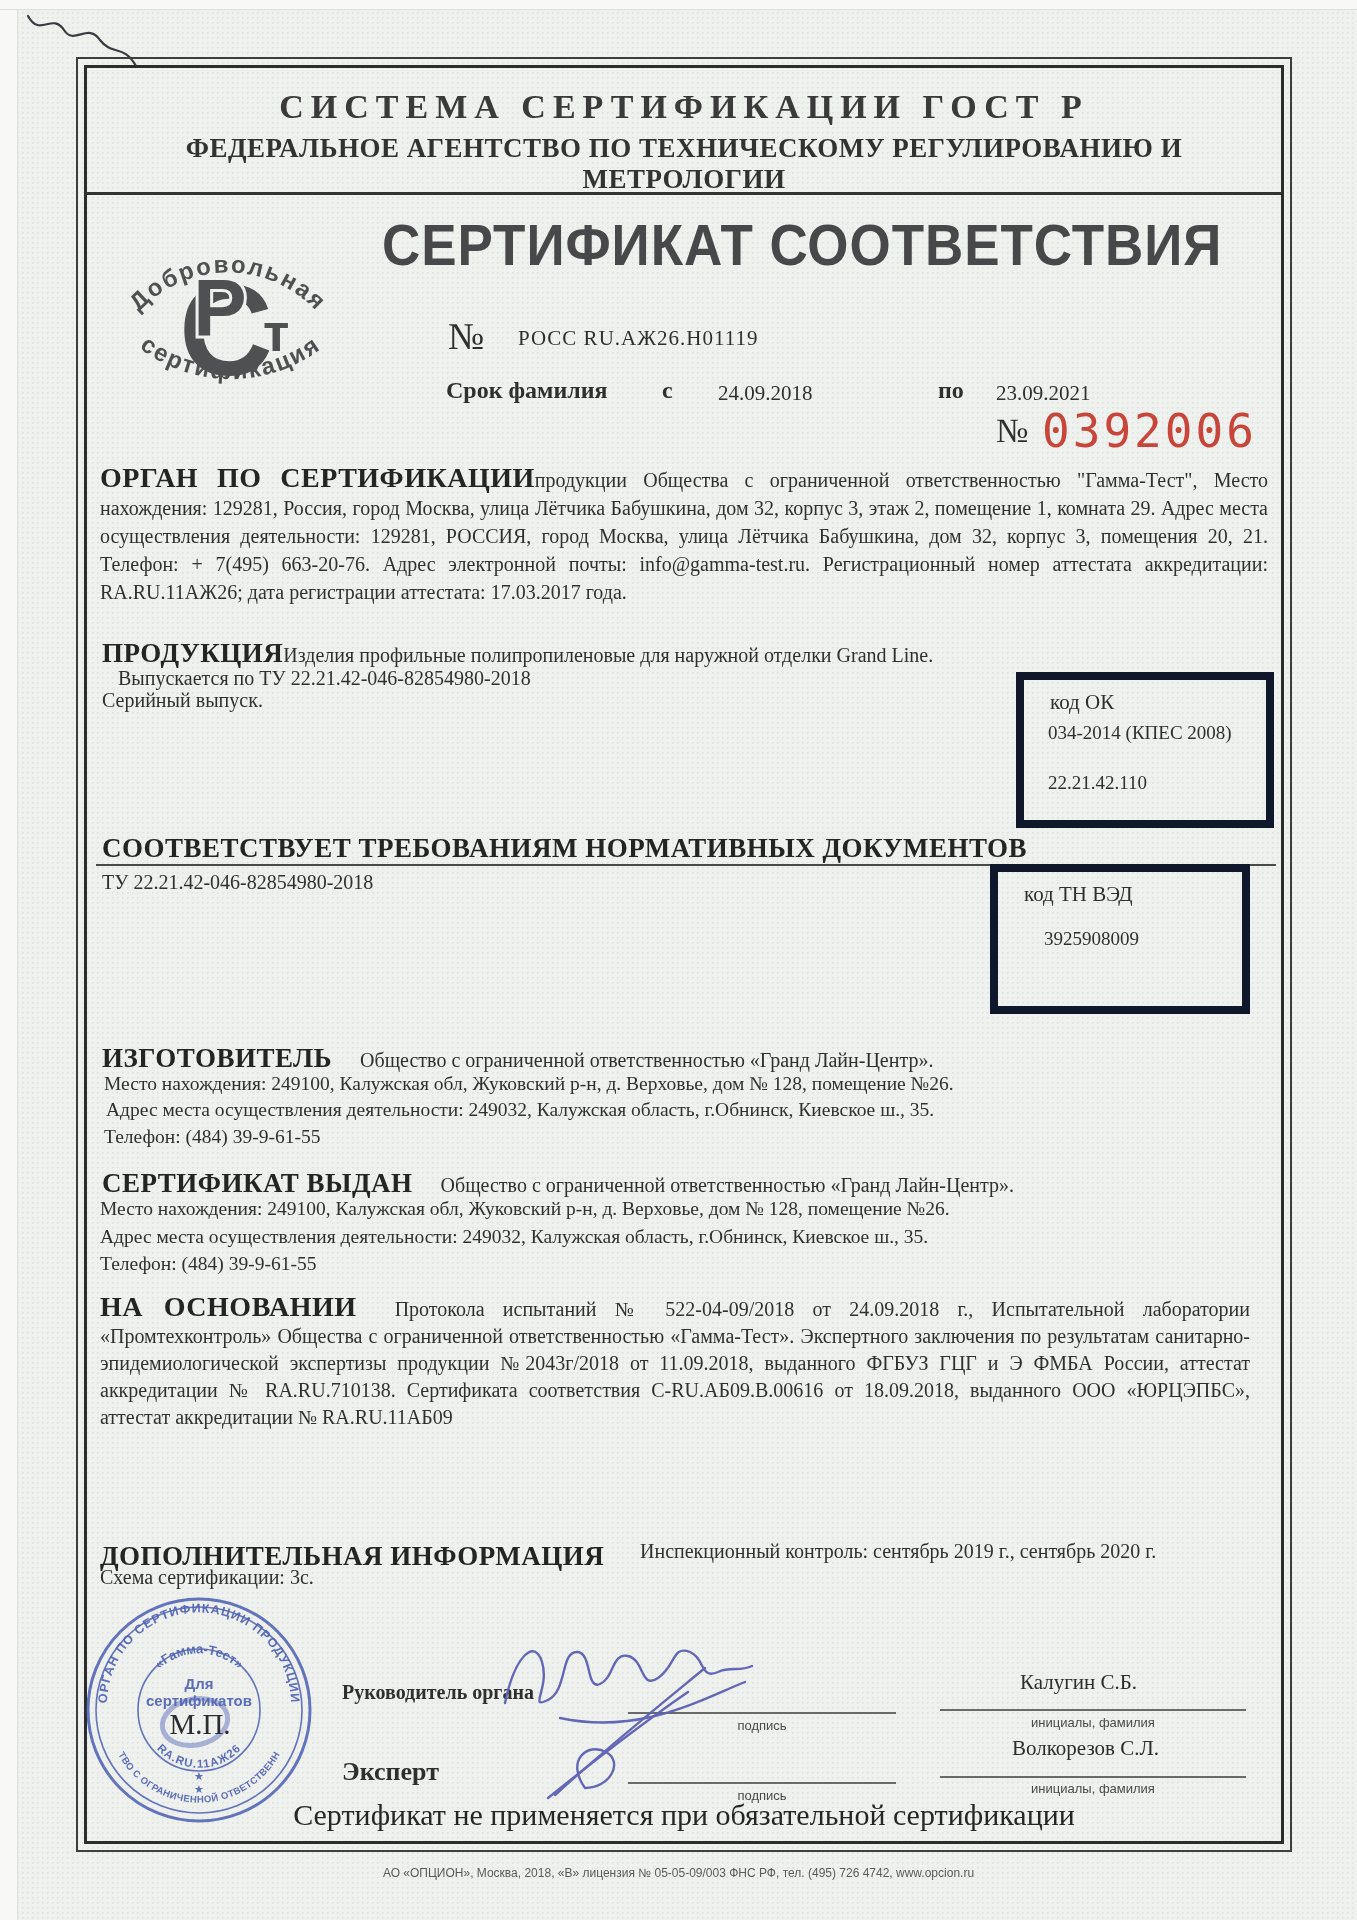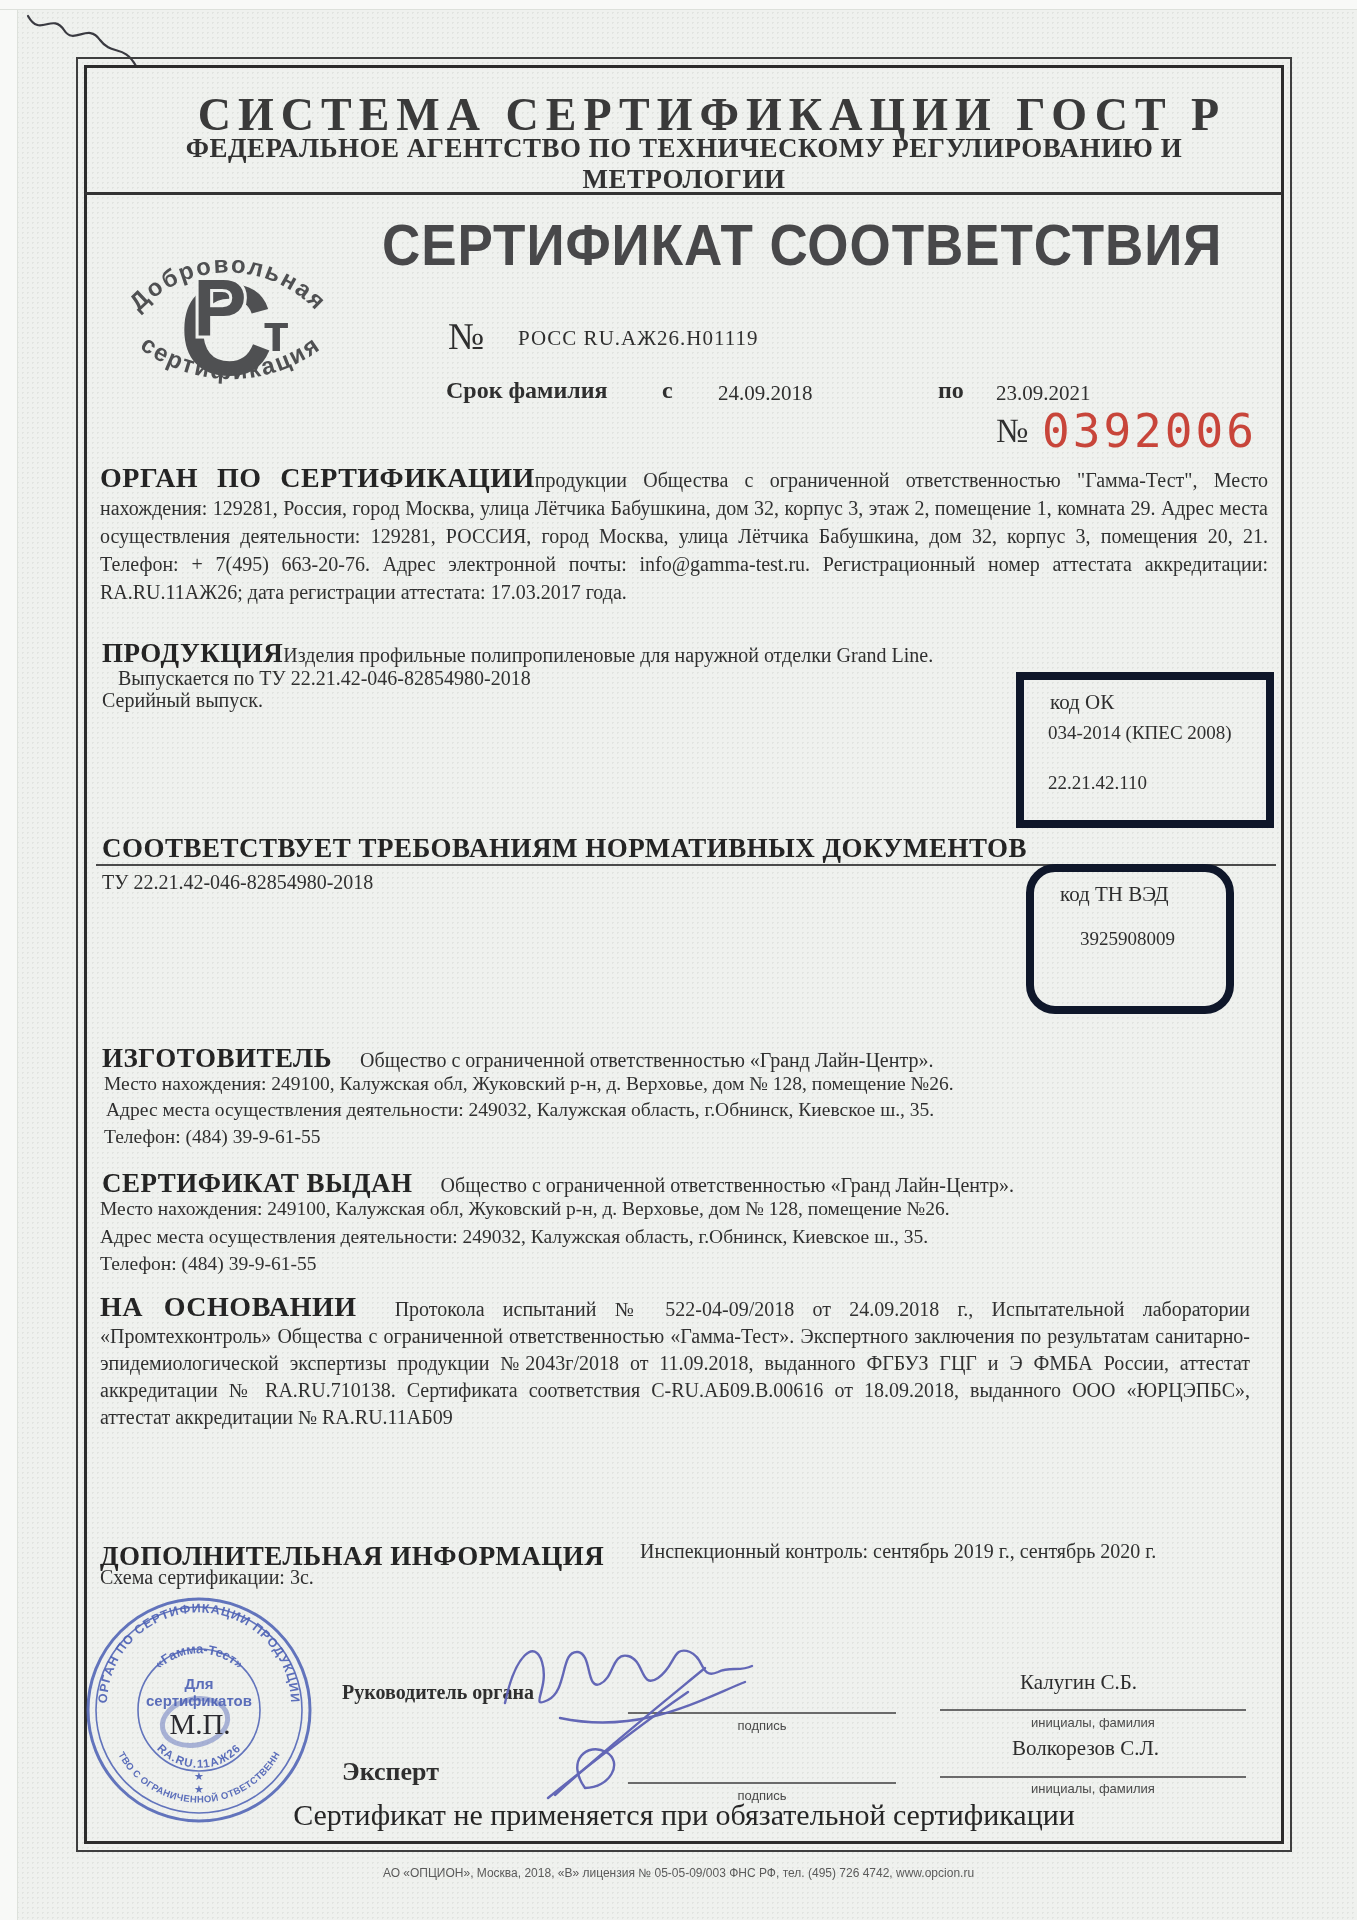--- a/index.html
+++ b/index.html
@@ -14,21 +14,21 @@
   .abs{position:absolute;}
   .sans{font-family:"Liberation Sans","DejaVu Sans",sans-serif;}
   .mono{font-family:"DejaVu Sans Mono",monospace;}
   .center{text-align:center;}
   .b{font-weight:bold;}
   .frame-outer{left:76px;top:57px;width:1216px;height:1795px;border:2px solid #3e3e3e;box-sizing:border-box;}
   .frame-inner{left:84px;top:65px;width:1200px;height:1779px;border:3px solid #2c2c2c;box-sizing:border-box;}
   .hline{background:#333;height:3px;}
   .scan-top{left:0;top:0;width:1357px;height:9px;background:#f8f9f7;border-bottom:1px solid #dde1db;}
   .scan-left{left:0;top:0;width:17px;height:1920px;background:#f8f9f7;border-right:1px solid #dde1db;}
-  .sys-title{left:84px;top:88px;width:1200px;font-size:46px;font-weight:bold;letter-spacing:7px;color:#3a3a3a;padding-left:28px;}
+  .sys-title{left:84px;top:88px;width:1200px;font-size:34px;font-weight:bold;letter-spacing:7px;color:#3a3a3a;}
   .agency{left:84px;top:133px;width:1200px;font-size:27px;font-weight:bold;letter-spacing:0.5px;color:#323232;font-family:Liberation Serif, serif;}
   .cert-title{left:382px;top:212px;font-size:57px;font-weight:bold;color:#48484a;letter-spacing:1px;transform:scaleX(0.93);transform-origin:left;white-space:nowrap;}
   .sec-h{font-size:27px;font-weight:bold;letter-spacing:0.5px;color:#242424;}
   .para{font-size:20px;line-height:28px;text-align:justify;color:#303030;}
   .para .sec-h{}
   .bodyline{font-size:19.5px;white-space:nowrap;color:#303030;}
   .codebox{border:8px solid #0f172a;box-sizing:border-box;}
   .small-cap{font-size:13px;color:#4a4a4a;}
   .sig-line{height:1.5px;background:#6a6a6a;}
   .name{font-size:21px;color:#2c2c2c;white-space:nowrap;}
@@ -92,21 +92,21 @@
 <div class="abs codebox" style="left:1016px;top:672px;width:258px;height:156px;">
   <div class="abs" style="left:26px;top:10px;font-size:21px;">код ОК</div>
   <div class="abs" style="left:24px;top:42px;font-size:19px;">034-2014 (КПЕС 2008)</div>
   <div class="abs" style="left:24px;top:92px;font-size:19px;">22.21.42.110</div>
 </div>
 
 <div class="abs sec-h" style="left:102px;top:833px;white-space:nowrap;">СООТВЕТСТВУЕТ ТРЕБОВАНИЯМ НОРМАТИВНЫХ ДОКУМЕНТОВ</div>
 <div class="abs" style="left:96px;top:864px;width:1180px;height:2px;background:#4a4a4a;"></div>
 <div class="abs bodyline" style="left:102px;top:871px;font-size:20px;">ТУ 22.21.42-046-82854980-2018</div>
 
-<div class="abs codebox" style="left:1026px;top:864px;width:208px;height:150px;border-radius:29px;">
+<div class="abs codebox" style="left:990px;top:864px;width:260px;height:150px;">
   <div class="abs" style="left:26px;top:10px;font-size:21px;">код ТН ВЭД</div>
   <div class="abs" style="left:46px;top:56px;font-size:19px;">3925908009</div>
 </div>
 
 <div class="abs" style="left:102px;top:1043px;white-space:nowrap;">
   <span class="sec-h" style="margin-right:28px;">ИЗГОТОВИТЕЛЬ</span><span style="font-size:20px;">Общество с ограниченной ответственностью «Гранд Лайн-Центр».</span>
 </div>
 <div class="abs bodyline" style="left:104px;top:1073px;">Место нахождения: 249100, Калужская обл, Жуковский р-н, д. Верховье, дом № 128, помещение №26.</div>
 <div class="abs bodyline" style="left:106px;top:1099px;">Адрес места осуществления деятельности: 249032, Калужская область, г.Обнинск, Киевское ш., 35.</div>
 <div class="abs bodyline" style="left:104px;top:1126px;">Телефон: (484) 39-9-61-55</div>

